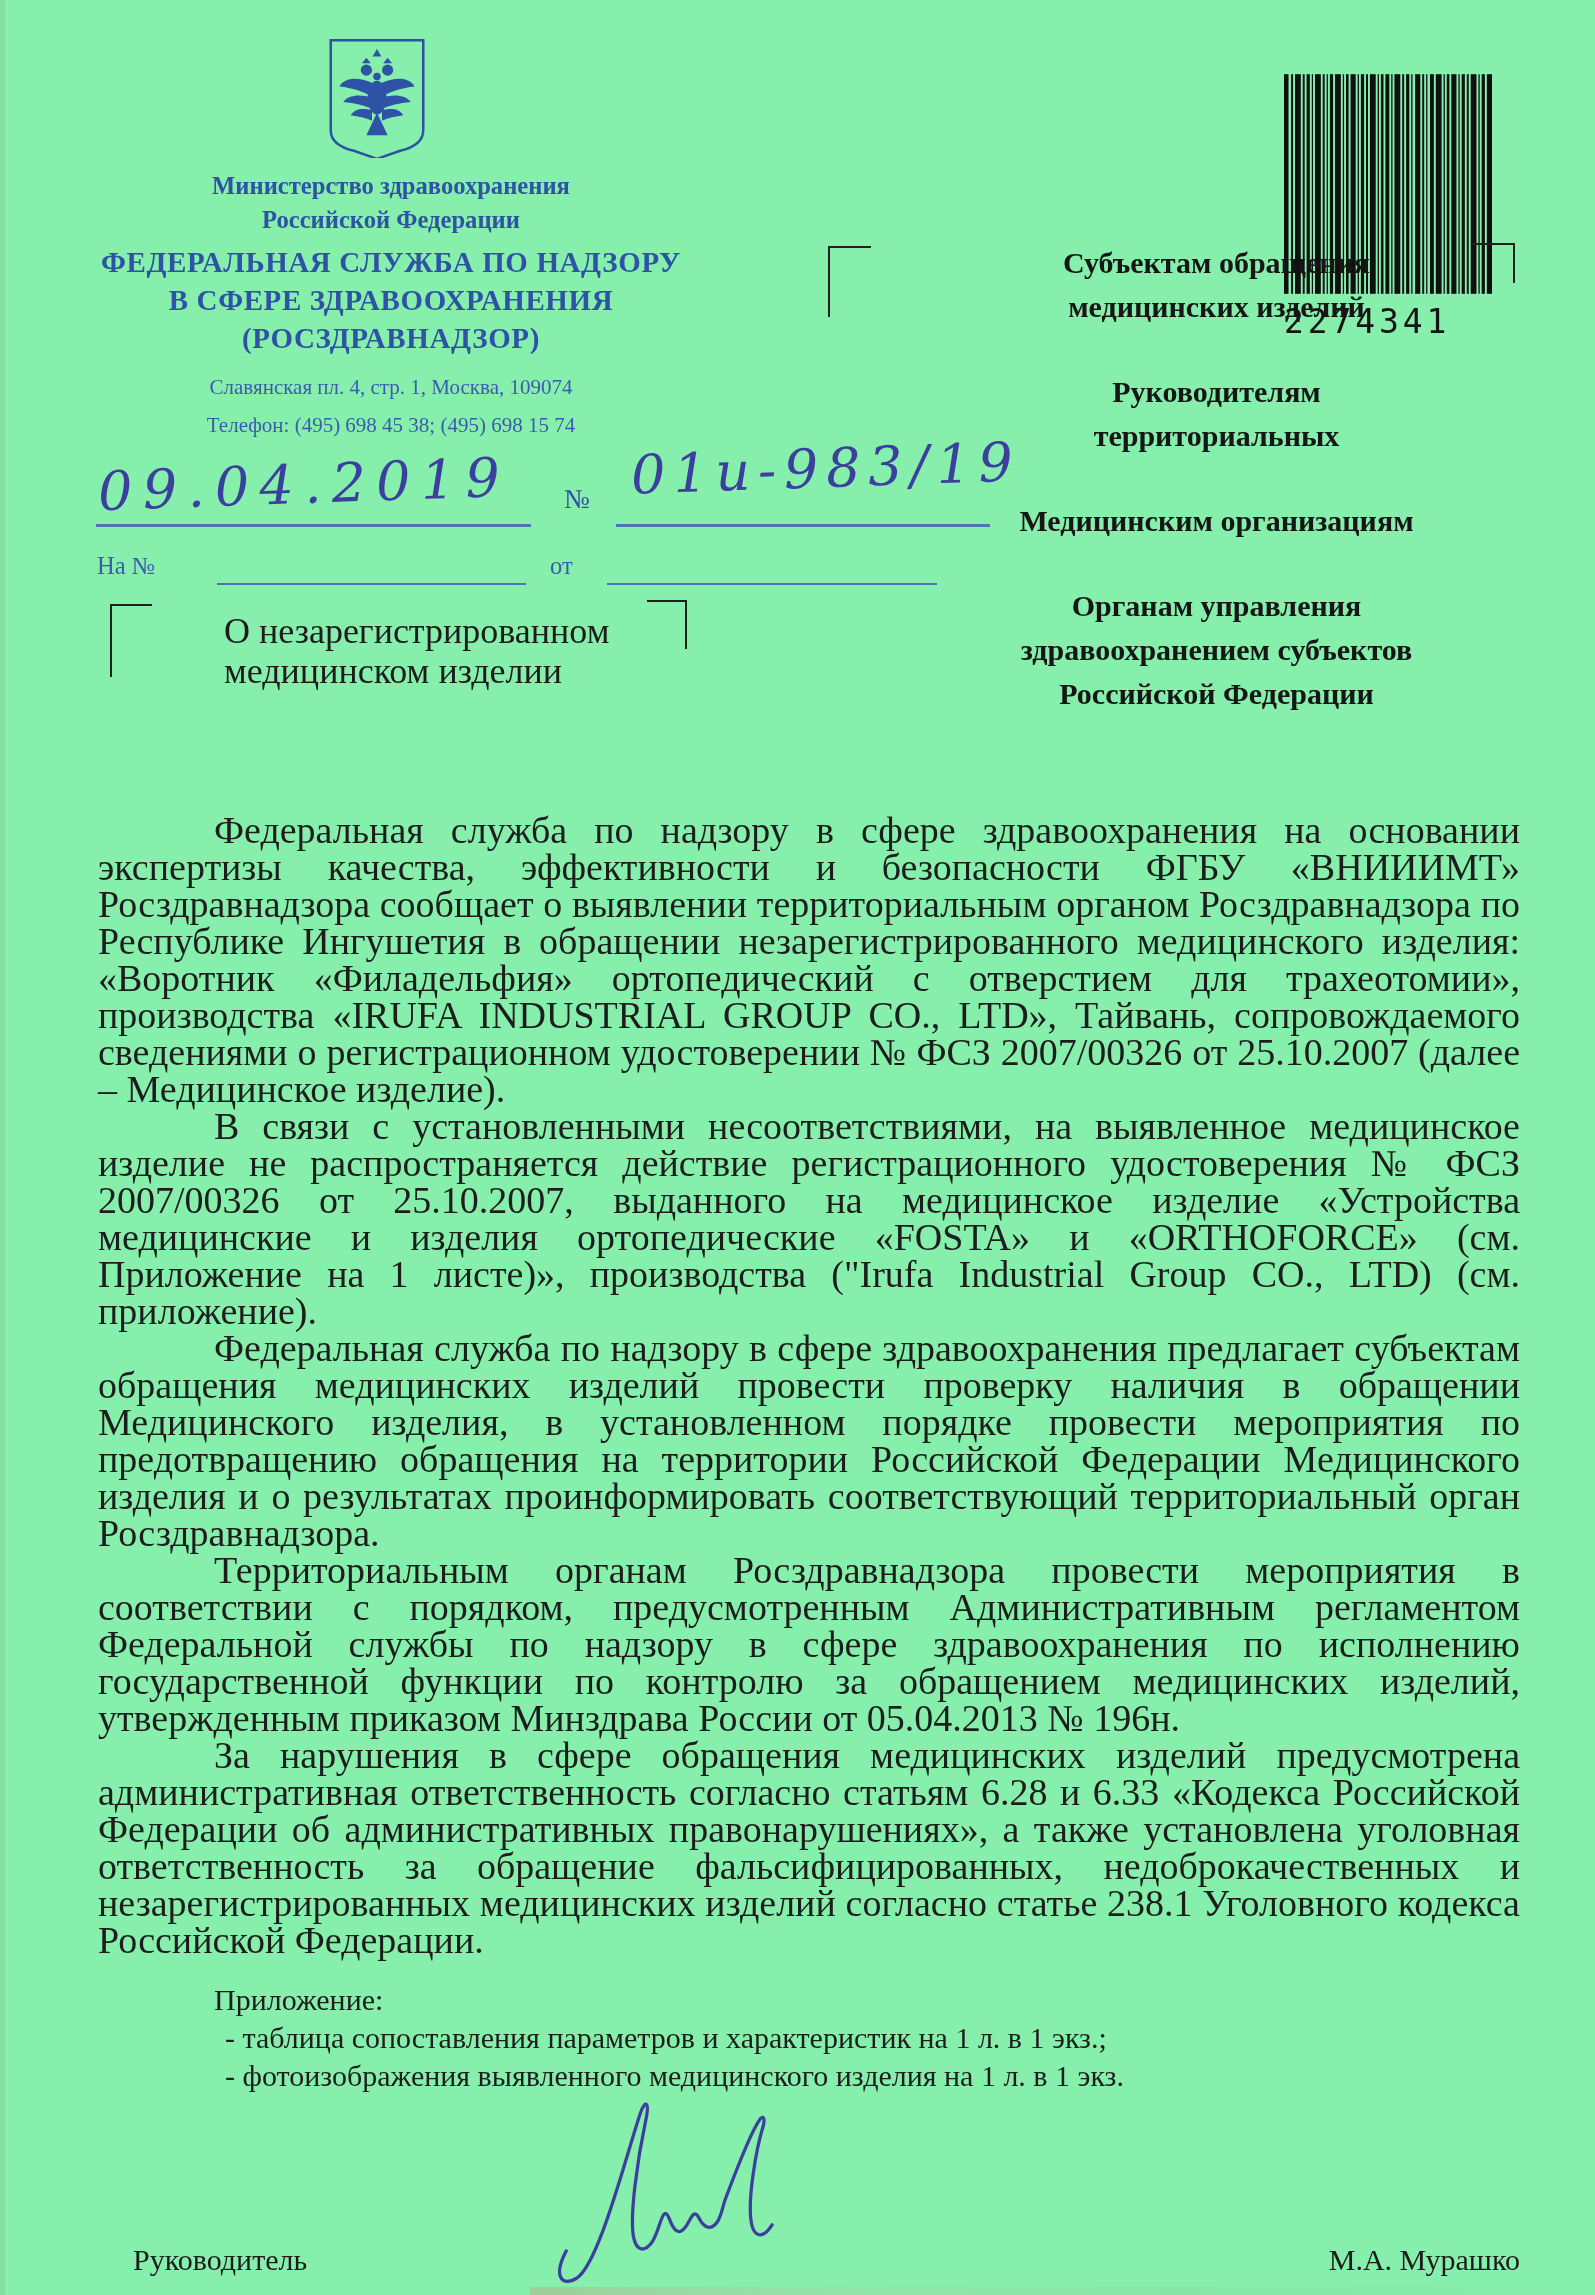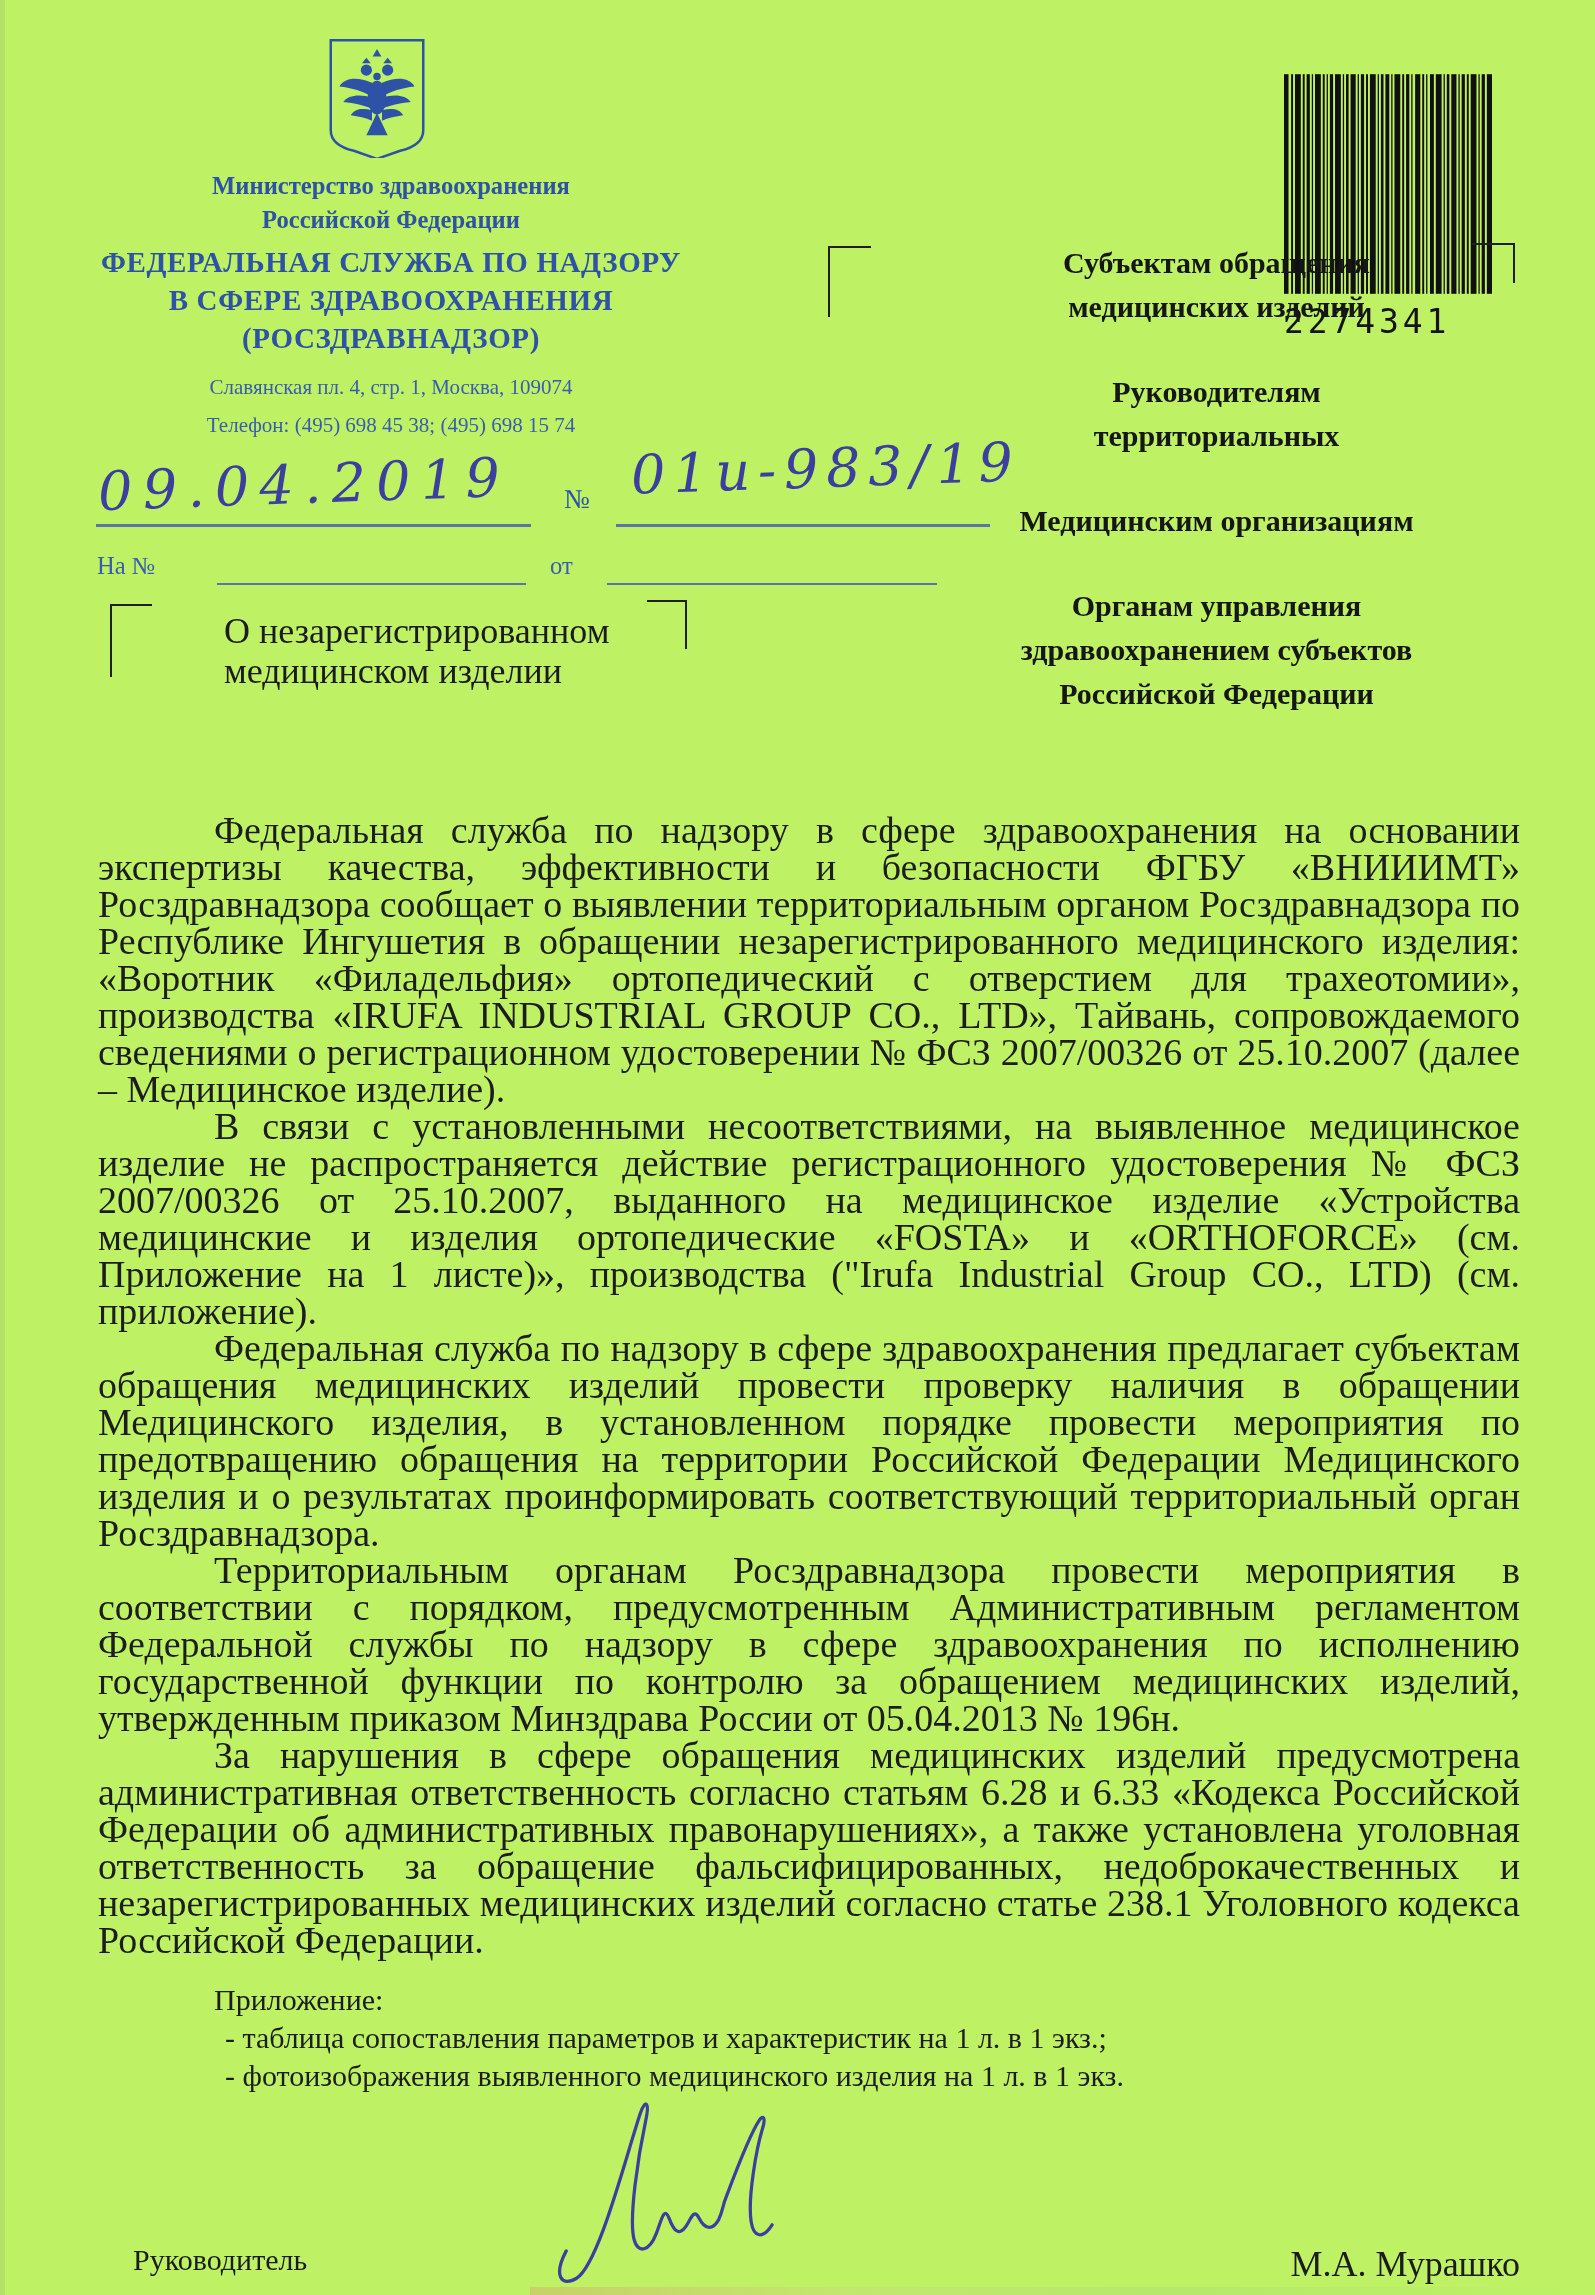--- a/index.html
+++ b/index.html
@@ -1,16 +1,16 @@
 <!DOCTYPE html>
 <html style="font-size:10.3px"><head>
 <meta charset="utf-8">
 <style>
   html,body{margin:0;padding:0;background:#e8e8e6;}
-  .page{position:relative;width:1595px;height:2295px;background:#bef264;overflow:hidden;
+  .page{position:relative;width:1595px;height:2295px;background:#86efac;overflow:hidden;
         font-family:"Liberation Serif",serif;color:#1f1f1f;}
   .abs{position:absolute;}
   .blue{color:#2e52a5;}
 
   
   .lh-col{left:71px;width:640px;text-align:center;}
   .ministry-line{font-weight:bold;font-size:24.6px;line-height:34px;color:#2e52a5;}
   .service-line{font-weight:bold;font-size:29px;line-height:38px;color:#2e52a5;letter-spacing:0.6px;}
   .addr-line{font-size:21px;color:#3a5cae;}
 
@@ -44,21 +44,21 @@
              text-align:justify;color:#1d1d1d;}
   .body-text p{margin:0;text-indent:116px;}
 
   
   .attachments{left:98px;top:1981px;width:1422px;font-size:30px;line-height:38px;color:#1d1d1d;}
   .attachments .att-label{text-indent:116px;}
   .attachments .att-item{text-indent:127px;}
 
   
   .sig-title{left:133px;top:2243px;font-size:30px;color:#1c1c1c;}
-  .sig-name{left:1261px;top:2243px;width:259px;text-align:right;font-size:36px;color:#1c1c1c;}
+  .sig-name{left:1261px;top:2243px;width:259px;text-align:right;font-size:30px;color:#1c1c1c;}
 
   .scan-edge{left:0;top:0;width:5.2px;height:2295px;background:rgba(120,120,120,0.15);}
   .scan-strip{left:530px;top:2287px;width:1065px;height:8.4px;opacity:.5;
       background:linear-gradient(90deg,rgba(228,110,110,.5),rgba(220,170,170,.3) 30%,rgba(140,185,140,.35) 60%,rgba(240,240,240,0));}
 </style>
 </head>
 <body>
 
 <div class="page">
 

